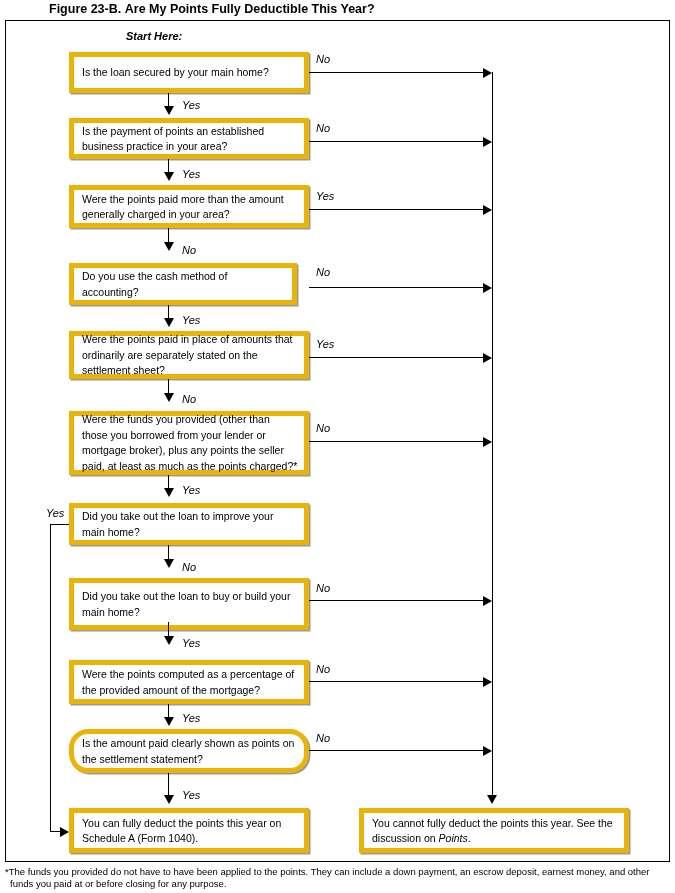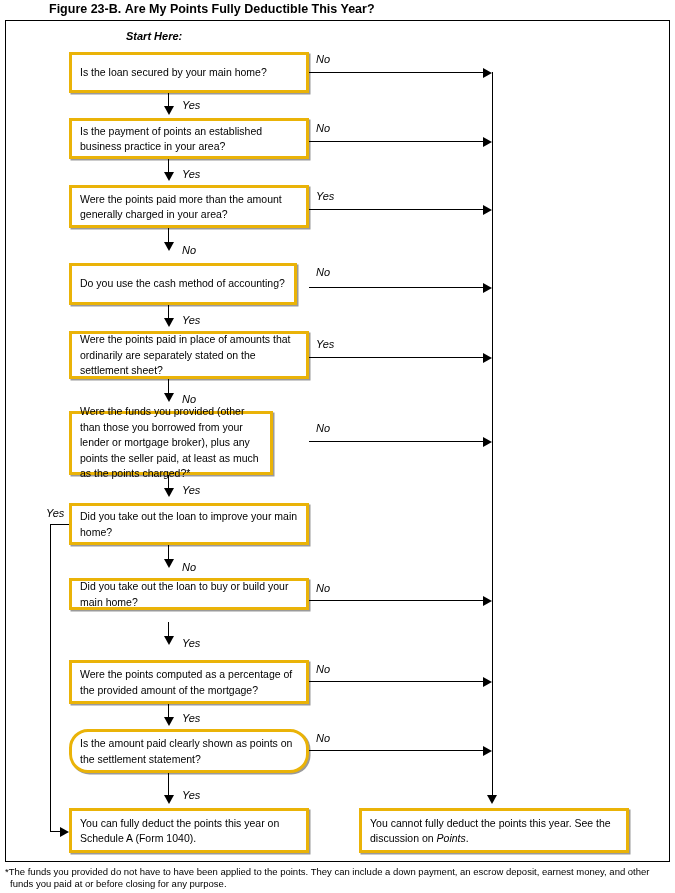--- a/index.html
+++ b/index.html
@@ -52,21 +52,21 @@
     font-style: italic;
     font-weight: bold;
     font-size: 11px;
     white-space: nowrap;
   }
 
   
   .node {
     position: absolute;
     box-sizing: border-box;
-    border: 3px solid #eab308;
+    border: 5px solid #eab308;
     background: #ffffff;
     box-shadow: 1.5px 1.5px 0 0 #9a9a9a;
   }
   .node .node-text {
     position: absolute;
     left: 8px;
     right: 6px;
     top: 50%;
     transform: translateY(-50%);
     font-size: 10.5px;
@@ -148,29 +148,29 @@
   </div>
 
   <div class="node" style="left:69px; top:263px; width:228px; height:42px;">
     <div class="node-text">Do you use the cash method of accounting?</div>
   </div>
 
   <div class="node" style="left:69px; top:331px; width:240px; height:48px;">
     <div class="node-text">Were the points paid in place of amounts that ordinarily are separately stated on the settlement sheet?</div>
   </div>
 
-  <div class="node" style="left:69px; top:411px; width:204px; height:64px;">
+  <div class="node" style="left:69px; top:411px; width:240px; height:64px;">
     <div class="node-text">Were the funds you provided (other than those you borrowed from your lender or mortgage broker), plus any points the seller paid, at least as much as the points charged?*</div>
   </div>
 
   <div class="node" style="left:69px; top:503px; width:240px; height:42px;">
     <div class="node-text">Did you take out the loan to improve your main home?</div>
   </div>
 
-  <div class="node" style="left:69px; top:578px; width:240px; height:32px;padding-left:44px;">
+  <div class="node" style="left:69px; top:578px; width:240px; height:52px;padding-left:44px;">
     <div class="node-text">Did you take out the loan to buy or build your main home?</div>
   </div>
 
   <div class="node" style="left:69px; top:660px; width:240px; height:44px;">
     <div class="node-text">Were the points computed as a percentage of the provided amount of the mortgage?</div>
   </div>
 
   <div class="node" style="left:69px; top:729px; width:240px; height:44px;border-radius:19px;">
     <div class="node-text">Is the amount paid clearly shown as points on the settlement statement?</div>
   </div>

